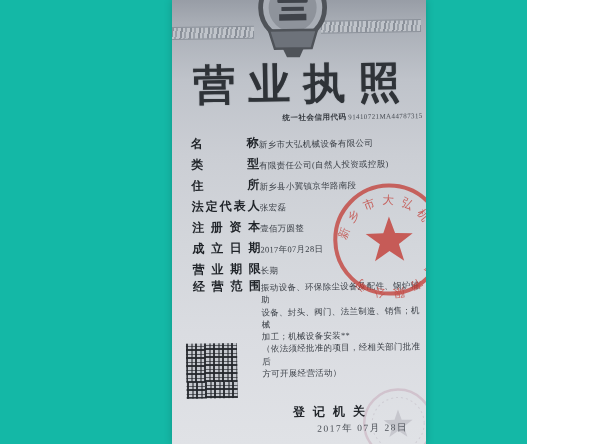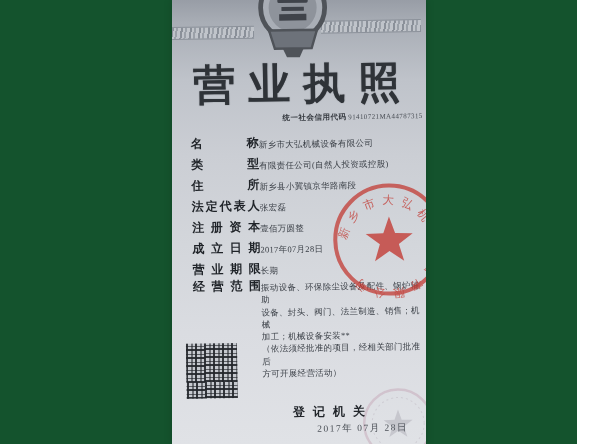--- a/index.html
+++ b/index.html
@@ -1,16 +1,16 @@
 <!DOCTYPE html>
 <html><head>
 <meta charset="utf-8">
 <style>
   html,body{margin:0;padding:0;background:#ffffff;}
-  .photo{position:relative;width:577px;height:444px;background:#14532d;overflow:hidden;
+  .photo{position:relative;width:527px;height:444px;background:#14b8a6;overflow:hidden;
          font-family:"Liberation Serif","DejaVu Serif",serif;}
   .license{position:absolute;left:172px;top:0;width:254px;height:444px;overflow:hidden;
            background:linear-gradient(180deg,#989da6 0%,#a8adb5 5%,#bfc3ca 18%,#cbced4 35%,
                       #d3d6db 55%,#dadce1 75%,#e0e2e6 100%);
            box-shadow:0 0 8px rgba(0,0,0,.18);}
   .doc-inner{position:absolute;left:0;top:0;width:254px;height:444px;transform:rotate(-0.9deg);transform-origin:50% 50%;}
 
   .band{position:absolute;height:11px;opacity:.85;border-top:1px solid #878d96;border-bottom:1px solid #878d96;
         background:repeating-linear-gradient(100deg,#858b94 0 2px,#c4c8ce 2px 4px,#989ea6 4px 6px,#c4c8ce 6px 9px);}
   .band-left{left:3px;top:25px;width:82px;}

